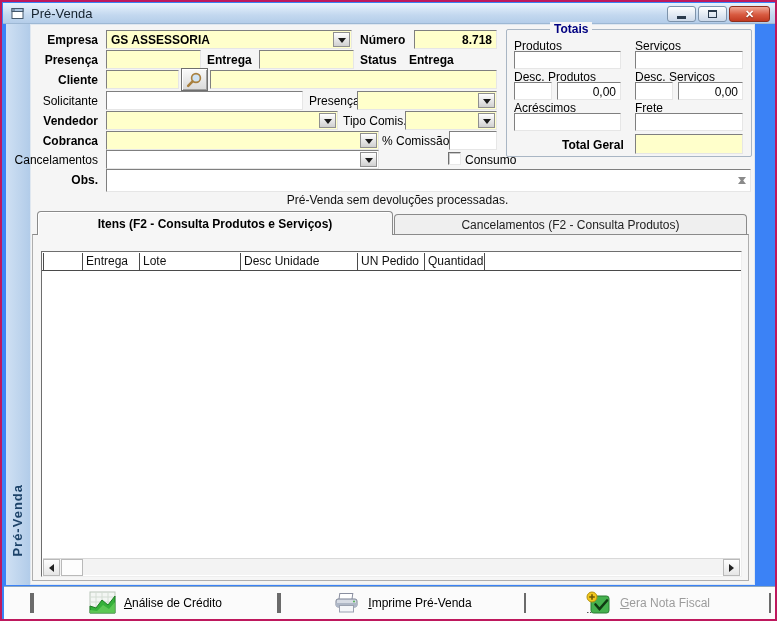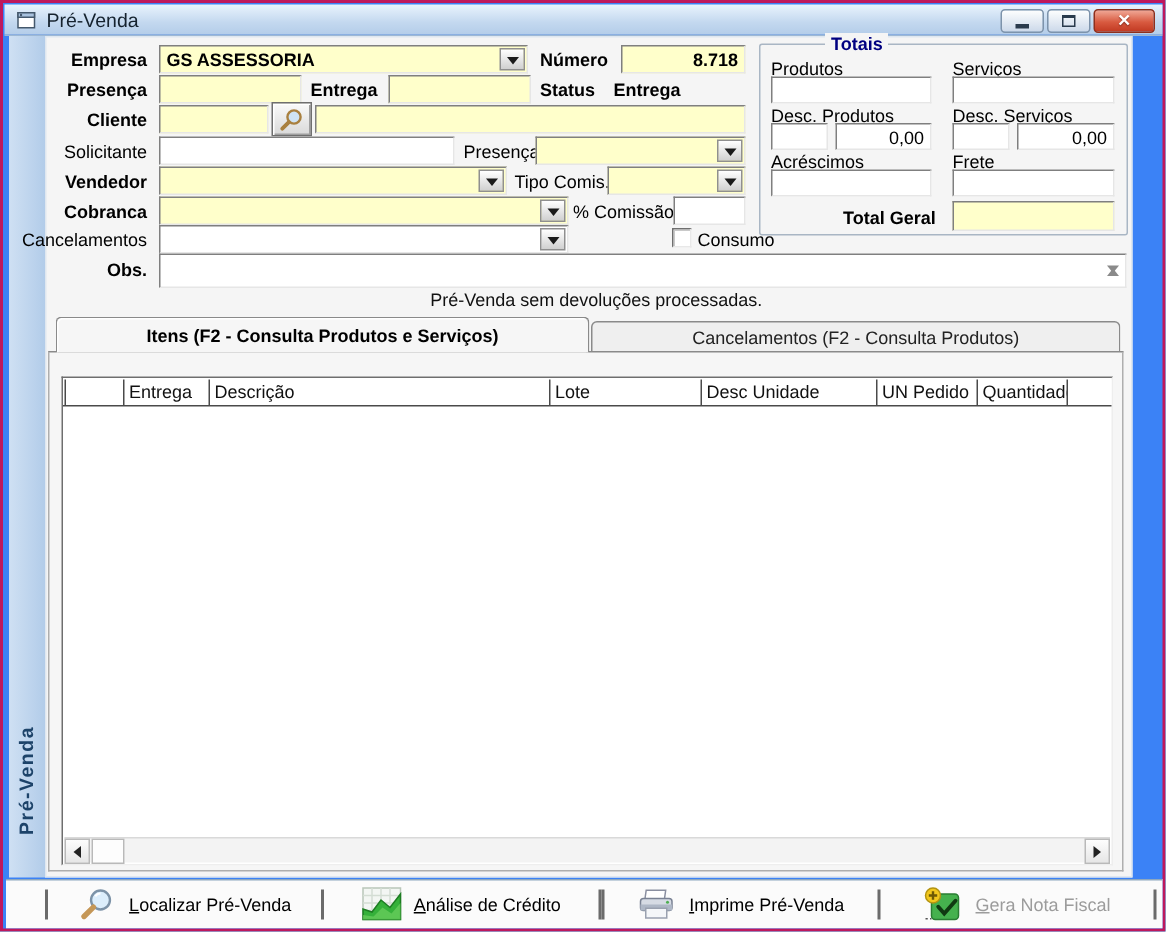--- a/index.html
+++ b/index.html
@@ -237,21 +237,20 @@
   </div>
   <div class="tab inactive">
     <span>Cancelamentos (F2 - Consulta Produtos)</span>
   </div>
 
   <div class="tabpage">
     <div class="grid">
       <div class="grid-header">
         <div class="gh-cell" style="width:40px"></div>
         <div class="gh-cell" style="width:57px">Entrega</div>
-        <div class="gh-cell" style="width:227px">Descrição</div>
         <div class="gh-cell" style="width:101px">Lote</div>
         <div class="gh-cell" style="width:117px">Desc Unidade</div>
         <div class="gh-cell" style="width:67px">UN Pedido</div>
         <div class="gh-cell" style="width:60px">Quantidade</div>
       </div>
       <div class="hscroll">
         <div class="sb-btn">
             <span class="tri-l"></span>
           </div>
         <div class="sb-thumb"></div>
@@ -259,28 +258,20 @@
         <div class="sb-btn">
             <span class="tri-r"></span>
           </div>
       </div>
     </div>
   </div>
 
   <div class="toolbar">
     <div class="tb-sep"></div>
 
-    <button class="tb-btn">
-      <svg width="26" height="22" viewBox="0 0 26 22">
-        <circle cx="15" cy="8" r="6.3" fill="#dceefc" stroke="#7d93a8" stroke-width="1.6"></circle>
-        <path d="M11.5 5.5 a4.5 4.5 0 0 1 3.5 -1.8" stroke="#ffffff" stroke-width="1.4" fill="none"></path>
-        <line x1="10.3" y1="12.7" x2="4" y2="19" stroke="#c59757" stroke-width="3.6" stroke-linecap="round"></line>
-      </svg>
-      <span><u>L</u>ocalizar Pré-Venda</span>
-    </button>
     <div class="tb-sep"></div>
 
     <button class="tb-btn">
       <svg width="27" height="24" viewBox="0 0 27 24">
         <rect x="1" y="1" width="25" height="21" fill="#f3f6f3" stroke="#b9c6b9"></rect>
         <path d="M1 6 h25 M1 11 h25 M1 16 h25 M7 1 v21 M13 1 v21 M19 1 v21" stroke="#d4ddd4" stroke-width="1"></path>
         <polygon points="1,22 1,15 7,17 13,9 19,14 26,5 26,22" fill="#35b13a" stroke="#1d7d22"></polygon>
         <polygon points="1,22 1,19 8,20 14,14 20,18 26,11 26,22" fill="#6ed05f" opacity="0.7"></polygon>
       </svg>
       <span><u>A</u>nálise de Crédito</span>

